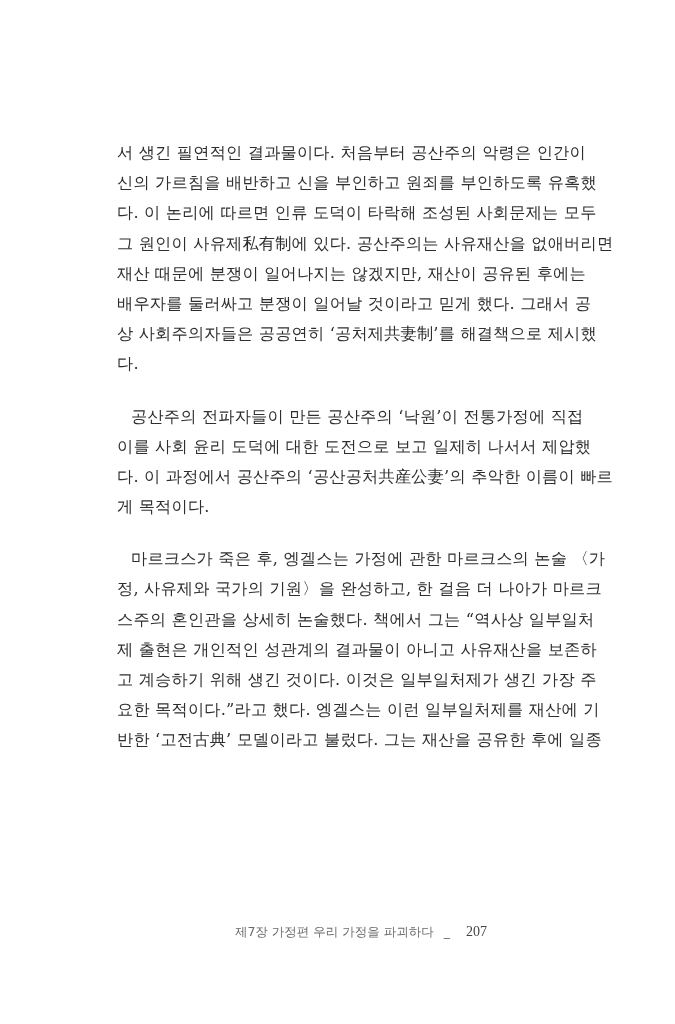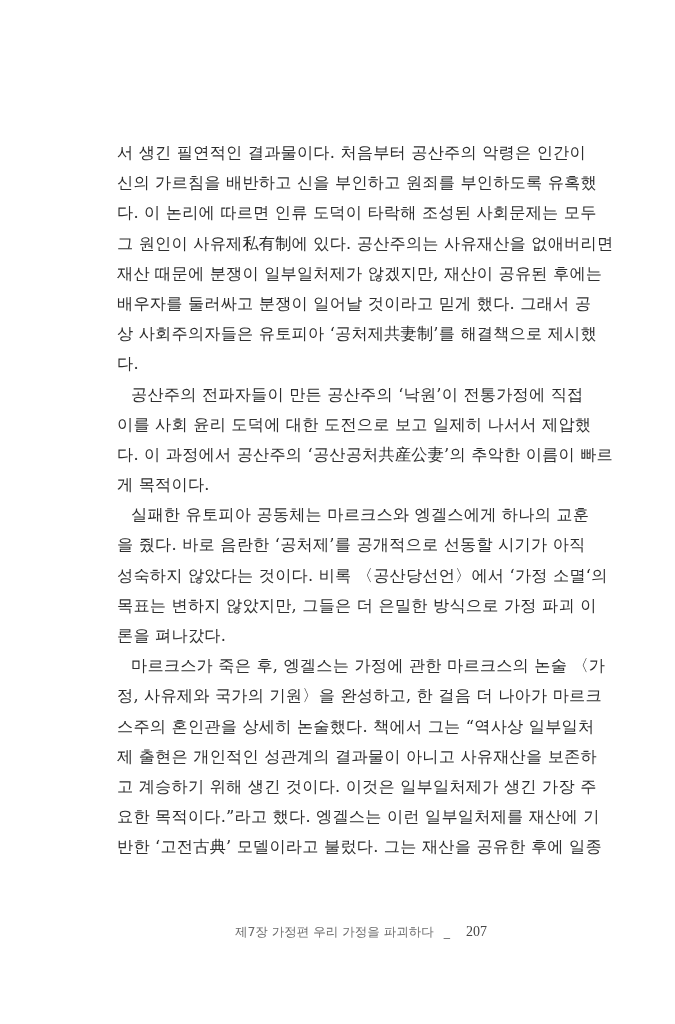--- a/index.html
+++ b/index.html
@@ -36,20 +36,21 @@
       white-space: nowrap;
       text-align: justify;
       text-align-last: justify;
       height: 30.2px;
     }
     .line.last {
       text-align-last: left;
     }
     .line.indent {
       padding-left: 14px;
+      margin-top: 22px;
     }
     .footer {
       position: absolute;
       right: 108px;
       top: 924px;
       font-family: "DejaVu Sans", "Liberation Sans", sans-serif;
       font-size: 12.5px;
       color: #6b6b6b;
       white-space: nowrap;
     }
@@ -68,40 +69,33 @@
 <body>
 
 <div class="page">
   <div class="body-text">
 
     <div>
       <span class="line">서 생긴 필연적인 결과물이다. 처음부터 공산주의 악령은 인간이</span>
       <span class="line">신의 가르침을 배반하고 신을 부인하고 원죄를 부인하도록 유혹했</span>
       <span class="line">다. 이 논리에 따르면 인류 도덕이 타락해 조성된 사회문제는 모두</span>
       <span class="line">그 원인이 사유제私有制에 있다. 공산주의는 사유재산을 없애버리면</span>
-      <span class="line">재산 때문에 분쟁이 일부일처제가 않겠지만, 재산이 공유된 후에는</span>
+      <span class="line">재산 때문에 분쟁이 일어나지는 않겠지만, 재산이 공유된 후에는</span>
       <span class="line">배우자를 둘러싸고 분쟁이 일어날 것이라고 믿게 했다. 그래서 공</span>
-      <span class="line">상 사회주의자들은 유토피아 ‘공처제共妻制’를 해결책으로 제시했</span>
+      <span class="line">상 사회주의자들은 공공연히 ‘공처제共妻制’를 해결책으로 제시했</span>
       <span class="line last">다.</span>
     </div>
 
     <div>
       <span class="line indent">공산주의 전파자들이 만든 공산주의 ‘낙원’이 전통가정에 직접</span>
       <span class="line">이를 사회 윤리 도덕에 대한 도전으로 보고 일제히 나서서 제압했</span>
       <span class="line">다. 이 과정에서 공산주의 ‘공산공처共産公妻’의 추악한 이름이 빠르</span>
       <span class="line last">게 목적이다.</span>
     </div>
 
-    <div>
-      <span class="line indent">실패한 유토피아 공동체는 마르크스와 엥겔스에게 하나의 교훈</span>
-      <span class="line">을 줬다. 바로 음란한 ‘공처제’를 공개적으로 선동할 시기가 아직</span>
-      <span class="line">성숙하지 않았다는 것이다. 비록 〈공산당선언〉에서 ‘가정 소멸‘의</span>
-      <span class="line">목표는 변하지 않았지만, 그들은 더 은밀한 방식으로 가정 파괴 이</span>
-      <span class="line last">론을 펴나갔다.</span>
-    </div>
 
     <div>
       <span class="line indent">마르크스가 죽은 후, 엥겔스는 가정에 관한 마르크스의 논술 〈가</span>
       <span class="line">정, 사유제와 국가의 기원〉을 완성하고, 한 걸음 더 나아가 마르크</span>
       <span class="line">스주의 혼인관을 상세히 논술했다. 책에서 그는 “역사상 일부일처</span>
       <span class="line">제 출현은 개인적인 성관계의 결과물이 아니고 사유재산을 보존하</span>
       <span class="line">고 계승하기 위해 생긴 것이다. 이것은 일부일처제가 생긴 가장 주</span>
       <span class="line">요한 목적이다.”라고 했다. 엥겔스는 이런 일부일처제를 재산에 기</span>
       <span class="line">반한 ‘고전古典’ 모델이라고 불렀다. 그는 재산을 공유한 후에 일종</span>
     </div>

